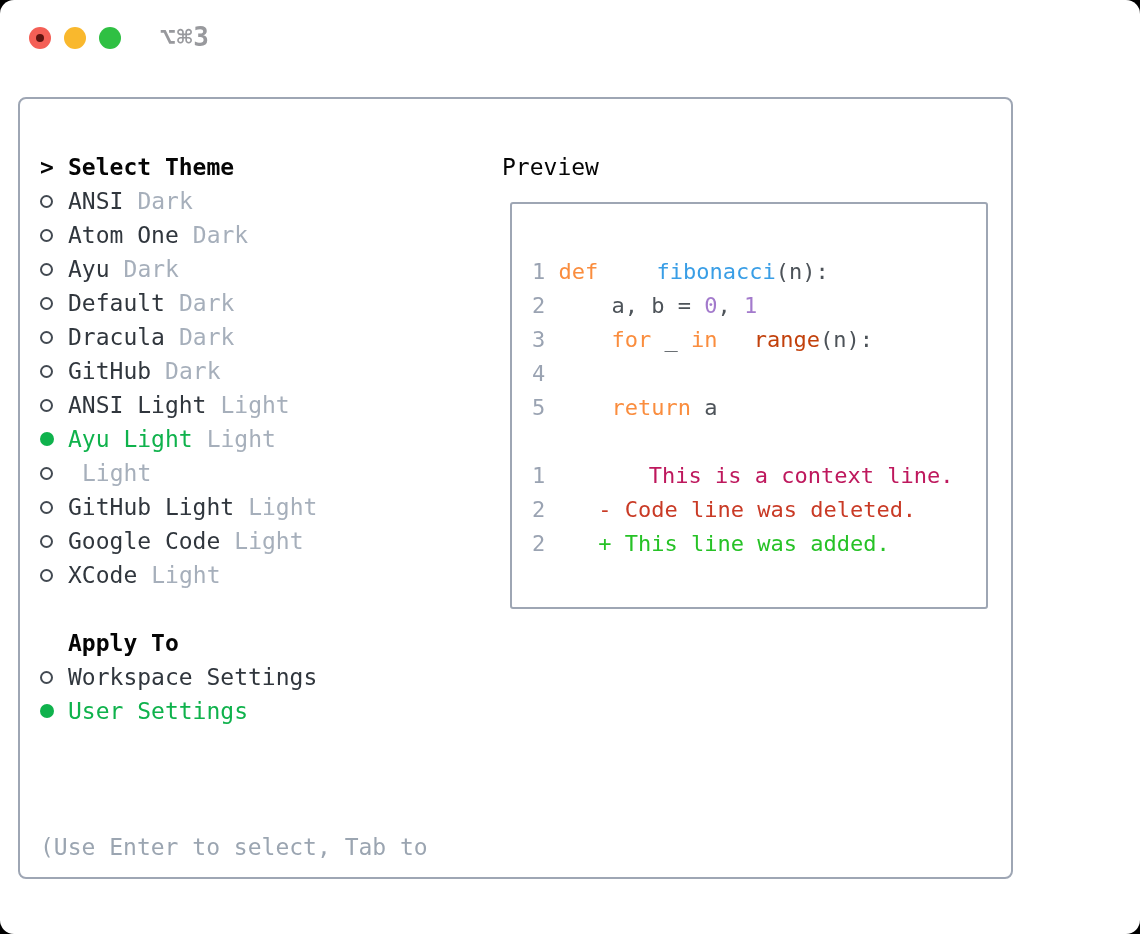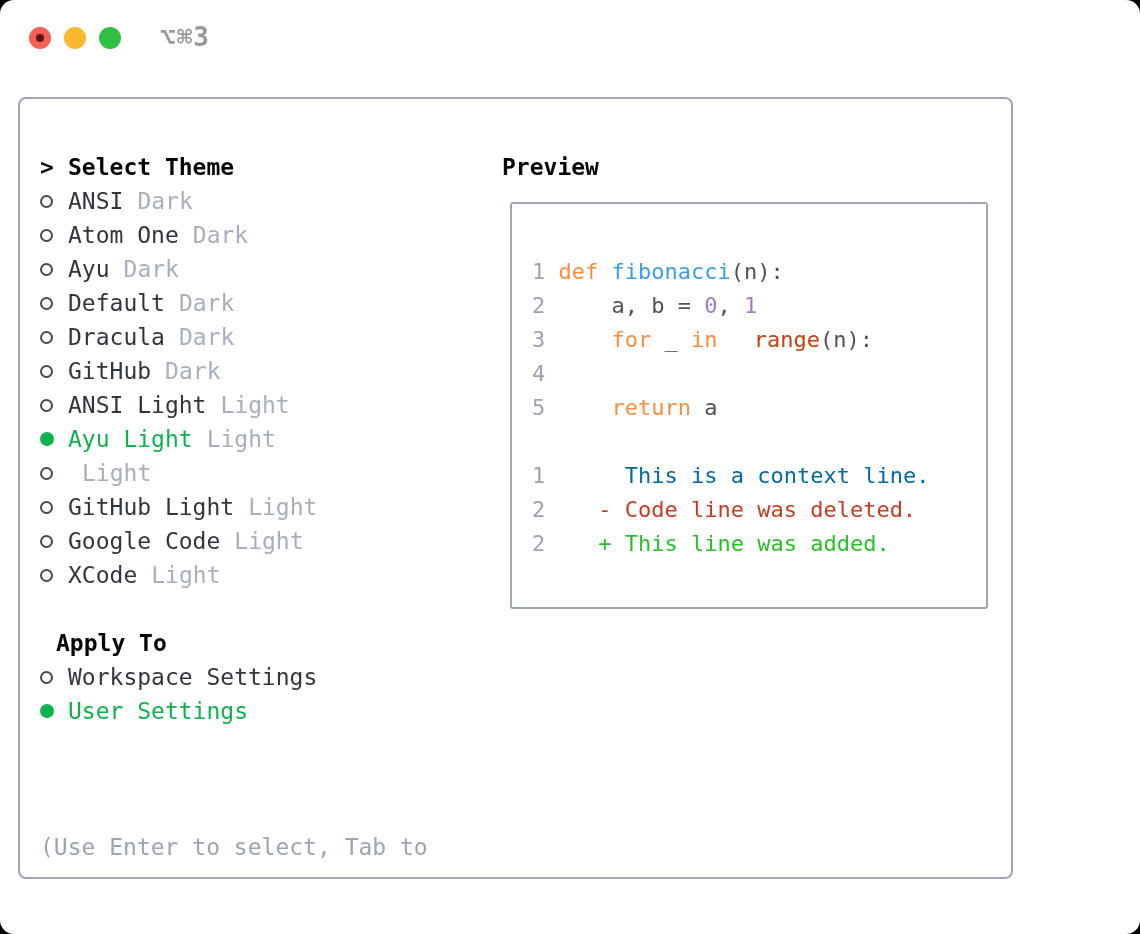--- a/index.html
+++ b/index.html
@@ -53,52 +53,52 @@
     width: 13px; height: 13px; border-radius: 50%;
     border: 2px solid #434a52;
   }
   .dot {
     width: 14px; height: 14px; border-radius: 50%;
     background: #0fb24c;
   }
   .item-name { color: #30363d; }
   .item-name.selected { color: #0fb24c; }
   .variant { color: #a6afbb; margin-left: 14px; }
-  .indent { margin-left: 16px; }
+  .indent { margin-left: 28px; }
   .help {
     margin-top: 0; color: #9ba5b1; font-size: 23px;
     line-height: 34px; white-space: pre;
   }
 
   
   .preview-title {
     position: absolute; left: 482px; top: 51px; height: 34px;
     display: flex; align-items: center;
-    font-size: 23px; font-weight: bold; color: #050505;
+    font-size: 23px; font-weight: normal; color: #050505;
   }
   .preview-box {
     position: absolute; left: 490px; top: 103px;
     width: 478px; height: 407px;
     border: 2px solid #9ea6b4;
     border-radius: 3px;
     background: #fff;
     padding: 50px 0 0 20px;
     overflow: hidden;
   }
   .code-line {
     height: 34px; display: flex; align-items: center;
     font-size: 22px; white-space: pre;
   }
   .c-lineno   { color: #9aa3b2; }
   .c-plain    { color: #4d5359; }
   .c-keyword  { color: #fa8d3e; }
-  .c-function { color: #399ee6; }
+  .c-function { color: #399ee6; margin-left: 45px; }
   .c-number   { color: #a37acc; }
   .c-call     { color: #c2410c; margin-left: 23px; }
-  .c-context  { color: #0369a1; }
+  .c-context  { color: #be185d; margin-left: 24px; }
   .c-deleted  { color: #c93a25; }
   .c-added    { color: #26c226; }
 </style>
 </head>
 <body>
 
 <div class="window">
 
   <div class="titlebar">
     <div class="tl tl-red"></div>

